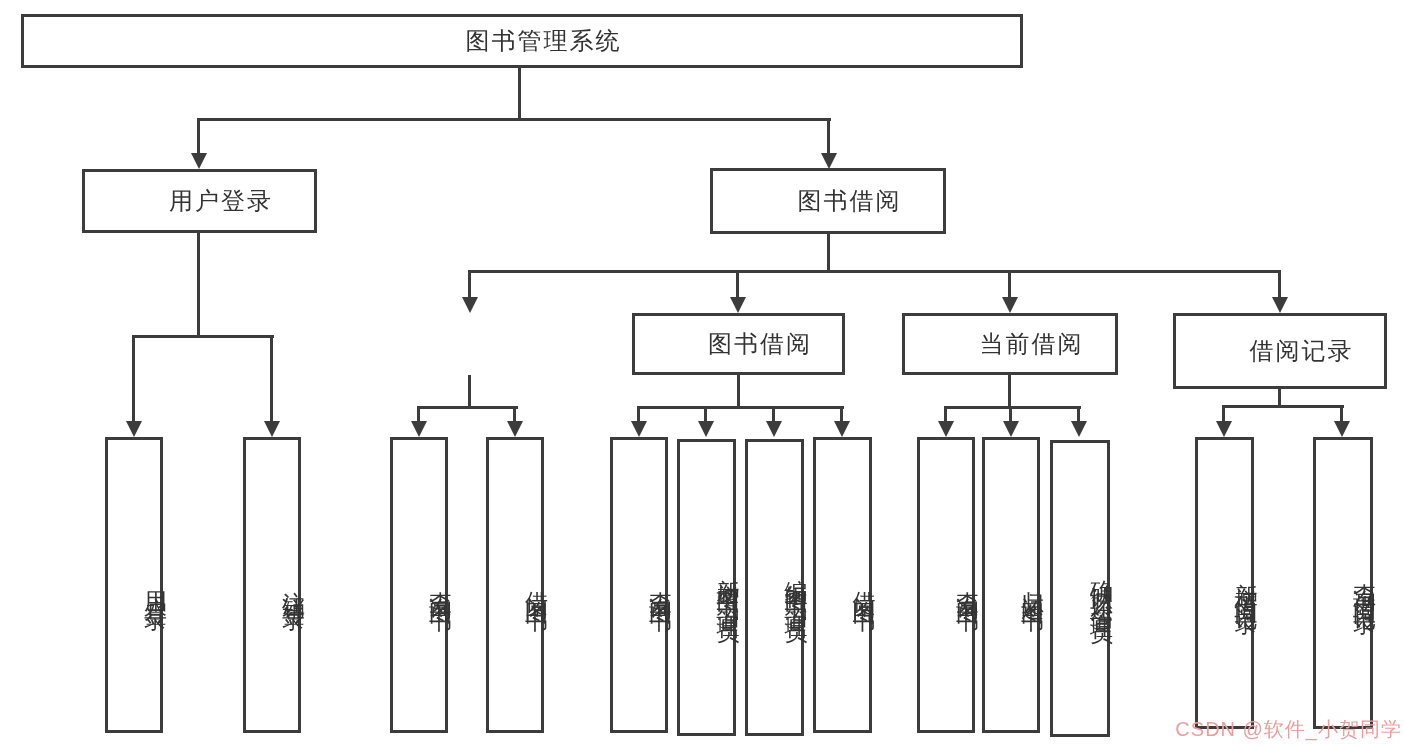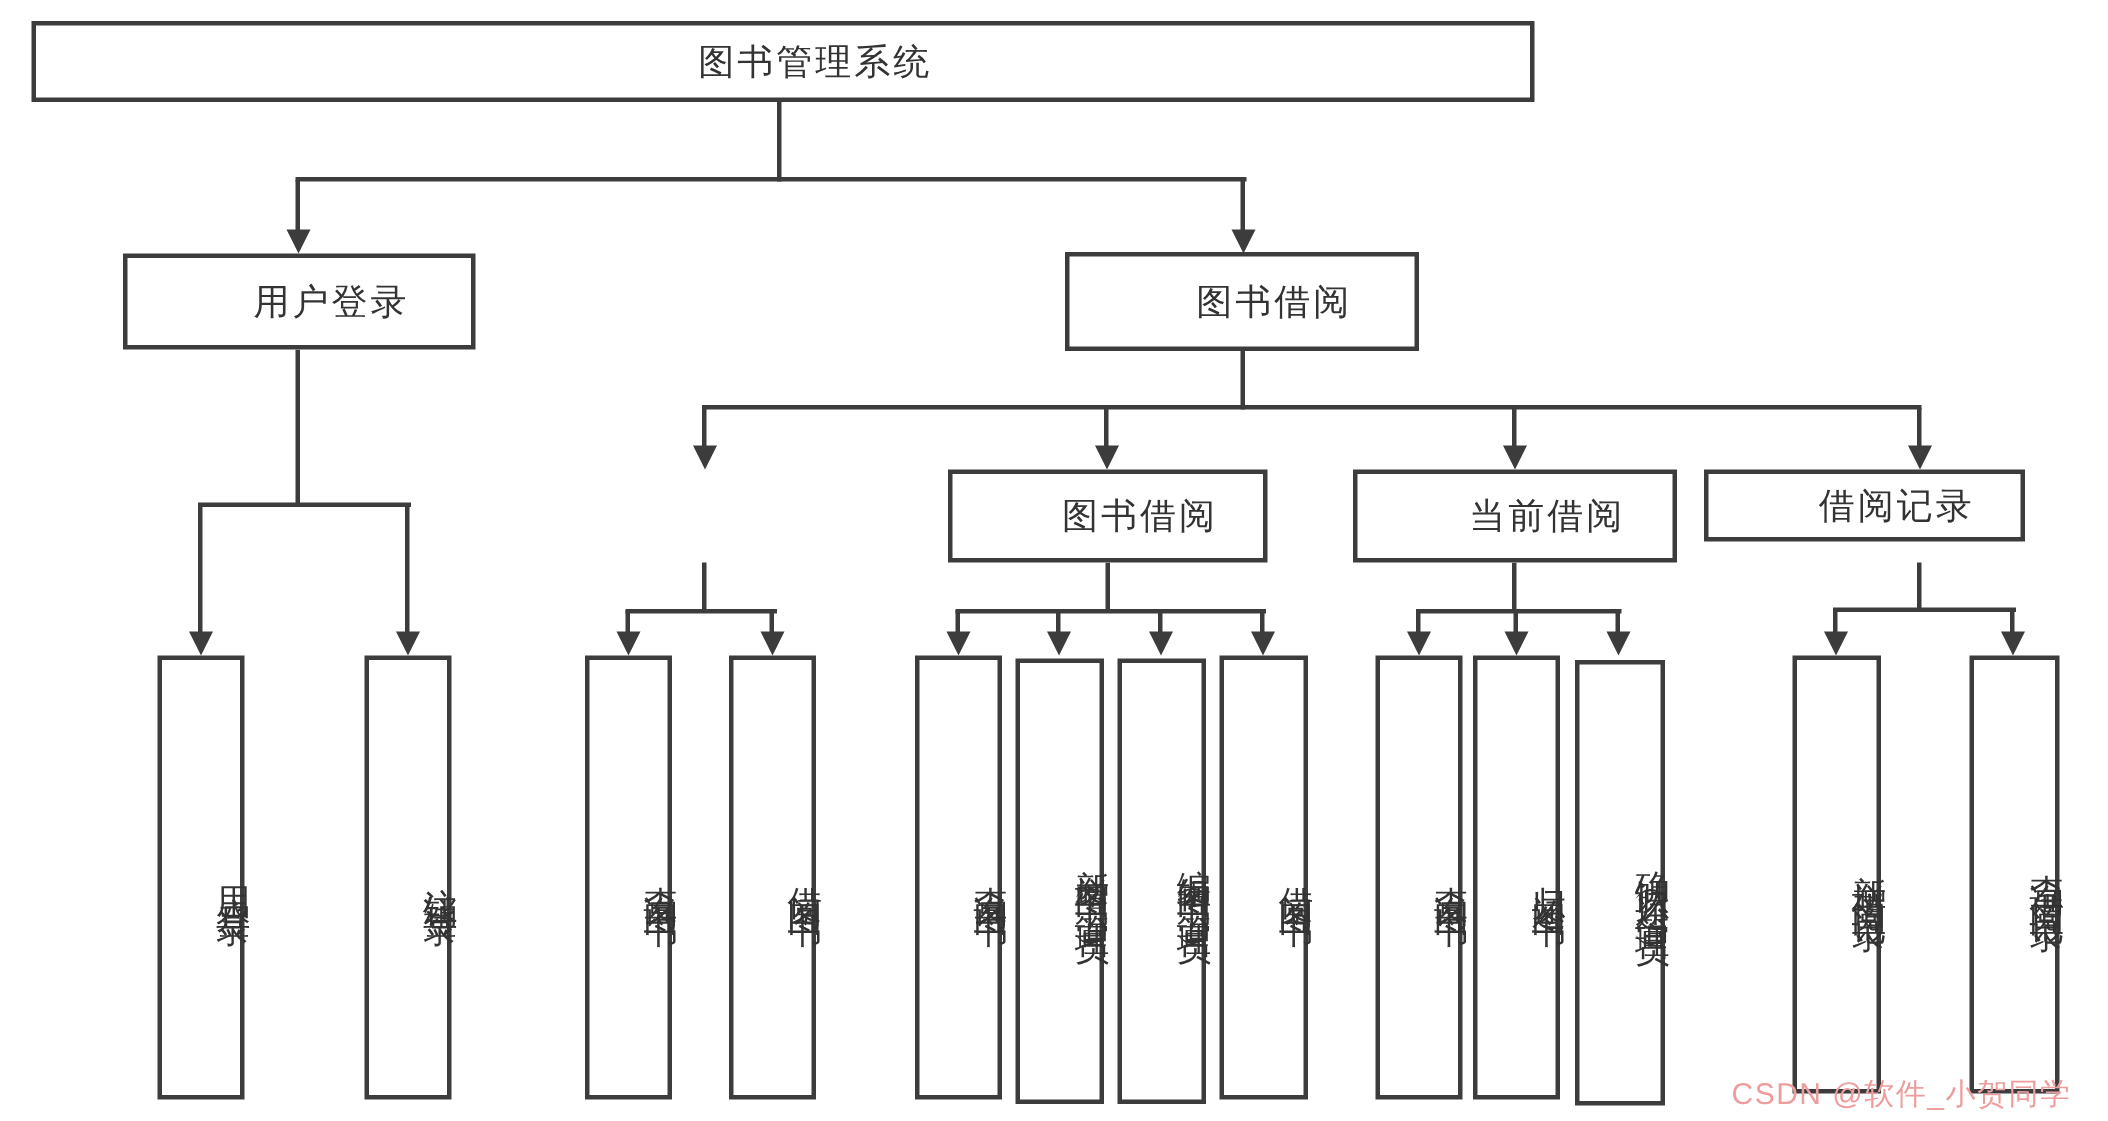--- a/index.html
+++ b/index.html
@@ -12,21 +12,21 @@
     color:var(--text,#333333);
     padding-left:43px;
   }
   .box  { font-size:24px; letter-spacing:2px; white-space:nowrap; }
   .vbox { writing-mode:vertical-rl; font-size:23px; letter-spacing:6px; line-height:1; }
   .vl { position:absolute; width:3px; background:var(--line,#3c3c3c); }
   .hl { position:absolute; height:3px; background:var(--line,#3c3c3c); }
   .ah { position:absolute; width:0; height:0;
         border-left:8px solid transparent; border-right:8px solid transparent;
         border-top:16px solid var(--line,#3c3c3c); }
-  .watermark { position:absolute; right:24px; bottom:4px; font-size:20px;
+  .watermark { position:absolute; right:3px; bottom:4px; font-size:20px;
                color:var(--wm,#e89c9c); letter-spacing:1px; white-space:nowrap; }
 </style>
 </head>
 <body>
 
 <div class="stage">
 
   <div class="vl" style="left:518px;top:68px;height:53px"></div>
   <div class="hl" style="left:197px;top:118px;width:634px"></div>
   <div class="vl" style="left:197px;top:120px;height:34px"></div>
@@ -86,21 +86,21 @@
   <div class="vl" style="left:1340px;top:406px;height:16px"></div>
   <div class="ah" style="left:1334px;top:421px"></div>
 
   <div class="box" style="left:21px;top:14px;width:1002px;height:54px">图书管理系统</div>
 
   <div class="box" style="left:82px;top:169px;width:235px;height:64px">用户登录</div>
   <div class="box" style="left:710px;top:168px;width:236px;height:66px">图书借阅</div>
 
   <div class="box" style="left:902px;top:313px;width:216px;height:62px">当前借阅</div>
   <div class="box" style="left:632px;top:313px;width:213px;height:62px">图书借阅</div>
-  <div class="box" style="left:1136px;top:313px;width:214px;height:48px">借阅记录</div>
+  <div class="box" style="left:1173px;top:313px;width:214px;height:76px">借阅记录</div>
 
   <div class="vbox" style="left:105px;top:437px;width:58px;height:296px">用户登录</div>
   <div class="vbox" style="left:243px;top:437px;width:58px;height:296px">注销登录</div>
 
   <div class="vbox" style="left:390px;top:437px;width:58px;height:296px">查询图书</div>
   <div class="vbox" style="left:486px;top:437px;width:58px;height:296px">借阅图书</div>
 
   <div class="vbox" style="left:610px;top:437px;width:58px;height:296px">查询图书</div>
   <div class="vbox" style="left:677px;top:439px;width:59px;height:297px">新增图书（管理员）</div>
   <div class="vbox" style="left:745px;top:439px;width:59px;height:297px">编辑图书（管理员）</div>

